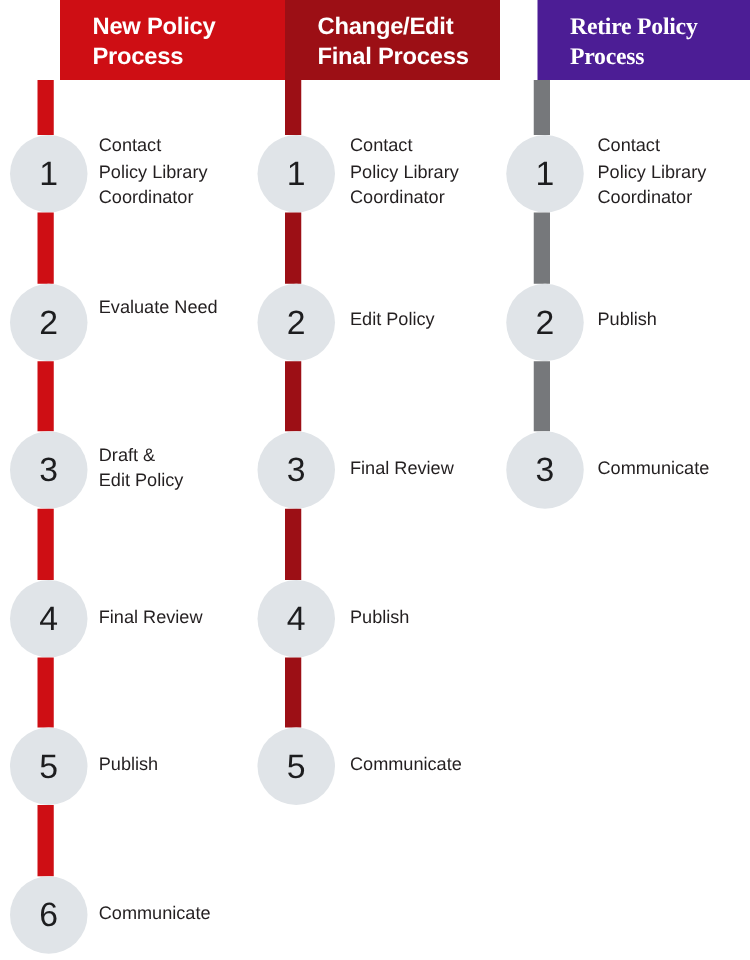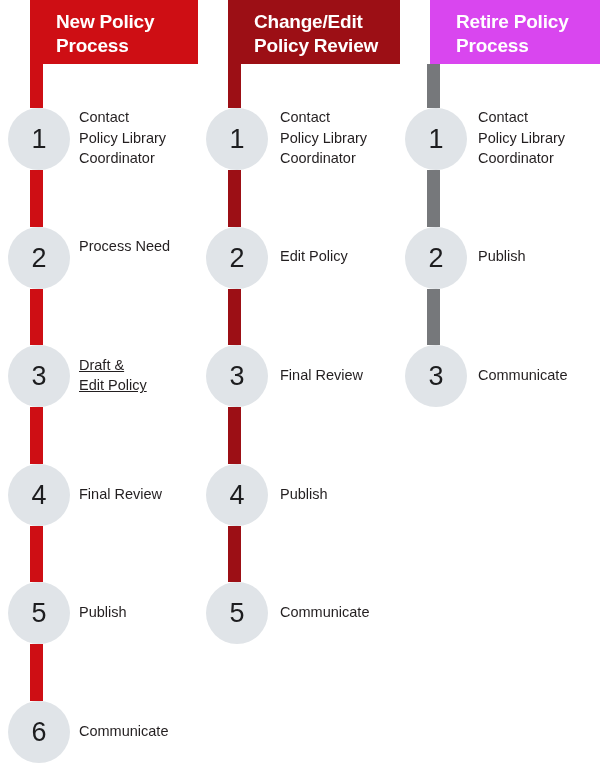--- a/index.html
+++ b/index.html
@@ -84,41 +84,41 @@
     font-weight: 400;
     white-space: pre;
   }
   .step-label .lbl-line { display: block; }
 </style>
 </head>
 <body>
 
 <div id="infographic">
     <div class="column" style="left: 0px; width: 600px;">
-      <div class="col-header" style="left: 30px; width: 168px; height: 64px; background: rgb(206, 14, 20);">
+      <div class="col-header" style="left: 48px; width: 196px; height: 64px; background: rgb(206, 14, 20);">
         <span class="hdr-line">New Policy</span>
         <span class="hdr-line">Process</span>
       </div>
       <div class="spine" style="left: 30px; top: 64px; height: 44px; background: rgb(206, 14, 20);"></div>
       <div class="step" style="left: 0px; top: 0px;">
         <div class="step-circle" style="left: 8px; top: 108px; background: rgb(224, 228, 232);"></div>
         <div class="step-num" style="left: 8px; top: 108px; color: rgb(29, 29, 31);">1</div>
         <div class="step-label" style="left: 79px; top: 107.115px; color: rgb(35, 31, 32);"><span class="lbl-line">Contact</span><span class="lbl-line">Policy Library</span><span class="lbl-line">Coordinator</span></div>
       </div>
       <div class="spine" style="left: 30px; top: 170px; height: 56.6px; background: rgb(206, 14, 20);"></div>
       <div class="step" style="left: 0px; top: 0px;">
         <div class="step-circle" style="left: 8px; top: 226.6px; background: rgb(224, 228, 232);"></div>
         <div class="step-num" style="left: 8px; top: 226.6px; color: rgb(29, 29, 31);">2</div>
-        <div class="step-label" style="left: 79px; top: 236.01px; color: rgb(35, 31, 32);"><span class="lbl-line">Process Need</span></div>
+        <div class="step-label" style="left: 79px; top: 236.01px; color: rgb(35, 31, 32);"><span class="lbl-line">Evaluate Need</span></div>
       </div>
       <div class="spine" style="left: 30px; top: 288.6px; height: 56.6px; background: rgb(206, 14, 20);"></div>
       <div class="step" style="left: 0px; top: 0px;">
         <div class="step-circle" style="left: 8px; top: 345.2px; background: rgb(224, 228, 232);"></div>
         <div class="step-num" style="left: 8px; top: 345.2px; color: rgb(29, 29, 31);">3</div>
-        <div class="step-label" style="left: 79px; top: 354.61px; color: rgb(35, 31, 32); text-decoration: underline;"><span class="lbl-line">Draft &amp;</span><span class="lbl-line">Edit Policy</span></div>
+        <div class="step-label" style="left: 79px; top: 354.61px; color: rgb(35, 31, 32);"><span class="lbl-line">Draft &amp;</span><span class="lbl-line">Edit Policy</span></div>
       </div>
       <div class="spine" style="left: 30px; top: 407.2px; height: 56.6px; background: rgb(206, 14, 20);"></div>
       <div class="step" style="left: 0px; top: 0px;">
         <div class="step-circle" style="left: 8px; top: 463.8px; background: rgb(224, 228, 232);"></div>
         <div class="step-num" style="left: 8px; top: 463.8px; color: rgb(29, 29, 31);">4</div>
         <div class="step-label" style="left: 79px; top: 483.505px; color: rgb(35, 31, 32);"><span class="lbl-line">Final Review</span></div>
       </div>
       <div class="spine" style="left: 30px; top: 525.8px; height: 56.6px; background: rgb(206, 14, 20);"></div>
       <div class="step" style="left: 0px; top: 0px;">
         <div class="step-circle" style="left: 8px; top: 582.4px; background: rgb(224, 228, 232);"></div>
@@ -128,21 +128,21 @@
       <div class="spine" style="left: 30px; top: 644.4px; height: 56.6px; background: rgb(206, 14, 20);"></div>
       <div class="step" style="left: 0px; top: 0px;">
         <div class="step-circle" style="left: 8px; top: 701px; background: rgb(224, 228, 232);"></div>
         <div class="step-num" style="left: 8px; top: 701px; color: rgb(29, 29, 31);">6</div>
         <div class="step-label" style="left: 79px; top: 720.705px; color: rgb(35, 31, 32);"><span class="lbl-line">Communicate</span></div>
       </div>
     </div>
     <div class="column" style="left: 0px; width: 594px;">
       <div class="col-header" style="left: 228px; width: 172px; height: 64px; background: rgb(156, 15, 21);">
         <span class="hdr-line">Change/Edit</span>
-        <span class="hdr-line">Policy Review</span>
+        <span class="hdr-line">Final Process</span>
       </div>
       <div class="spine" style="left: 228px; top: 64px; height: 44px; background: rgb(156, 15, 21);"></div>
       <div class="step" style="left: 0px; top: 0px;">
         <div class="step-circle" style="left: 206px; top: 108px; background: rgb(224, 228, 232);"></div>
         <div class="step-num" style="left: 206px; top: 108px; color: rgb(29, 29, 31);">1</div>
         <div class="step-label" style="left: 280px; top: 107.115px; color: rgb(35, 31, 32);"><span class="lbl-line">Contact</span><span class="lbl-line">Policy Library</span><span class="lbl-line">Coordinator</span></div>
       </div>
       <div class="spine" style="left: 228px; top: 170px; height: 56.6px; background: rgb(156, 15, 21);"></div>
       <div class="step" style="left: 0px; top: 0px;">
         <div class="step-circle" style="left: 206px; top: 226.6px; background: rgb(224, 228, 232);"></div>
@@ -162,21 +162,21 @@
         <div class="step-label" style="left: 280px; top: 483.505px; color: rgb(35, 31, 32);"><span class="lbl-line">Publish</span></div>
       </div>
       <div class="spine" style="left: 228px; top: 525.8px; height: 56.6px; background: rgb(156, 15, 21);"></div>
       <div class="step" style="left: 0px; top: 0px;">
         <div class="step-circle" style="left: 206px; top: 582.4px; background: rgb(224, 228, 232);"></div>
         <div class="step-num" style="left: 206px; top: 582.4px; color: rgb(29, 29, 31);">5</div>
         <div class="step-label" style="left: 280px; top: 602.105px; color: rgb(35, 31, 32);"><span class="lbl-line">Communicate</span></div>
       </div>
     </div>
     <div class="column" style="left: 0px; width: 600px;">
-      <div class="col-header" style="left: 430px; width: 170px; height: 64px; background: #d946ef;">
+      <div class="col-header" style="left: 430px; width: 170px; height: 64px; background: #4c1d95; font-family: Liberation Serif, serif;">
         <span class="hdr-line">Retire Policy</span>
         <span class="hdr-line">Process</span>
       </div>
       <div class="spine" style="left: 427px; top: 64px; height: 44px; background: rgb(118, 120, 123);"></div>
       <div class="step" style="left: 0px; top: 0px;">
         <div class="step-circle" style="left: 405px; top: 108px; background: rgb(224, 228, 232);"></div>
         <div class="step-num" style="left: 405px; top: 108px; color: rgb(29, 29, 31);">1</div>
         <div class="step-label" style="left: 478px; top: 107.115px; color: rgb(35, 31, 32);"><span class="lbl-line">Contact</span><span class="lbl-line">Policy Library</span><span class="lbl-line">Coordinator</span></div>
       </div>
       <div class="spine" style="left: 427px; top: 170px; height: 56.6px; background: rgb(118, 120, 123);"></div>

